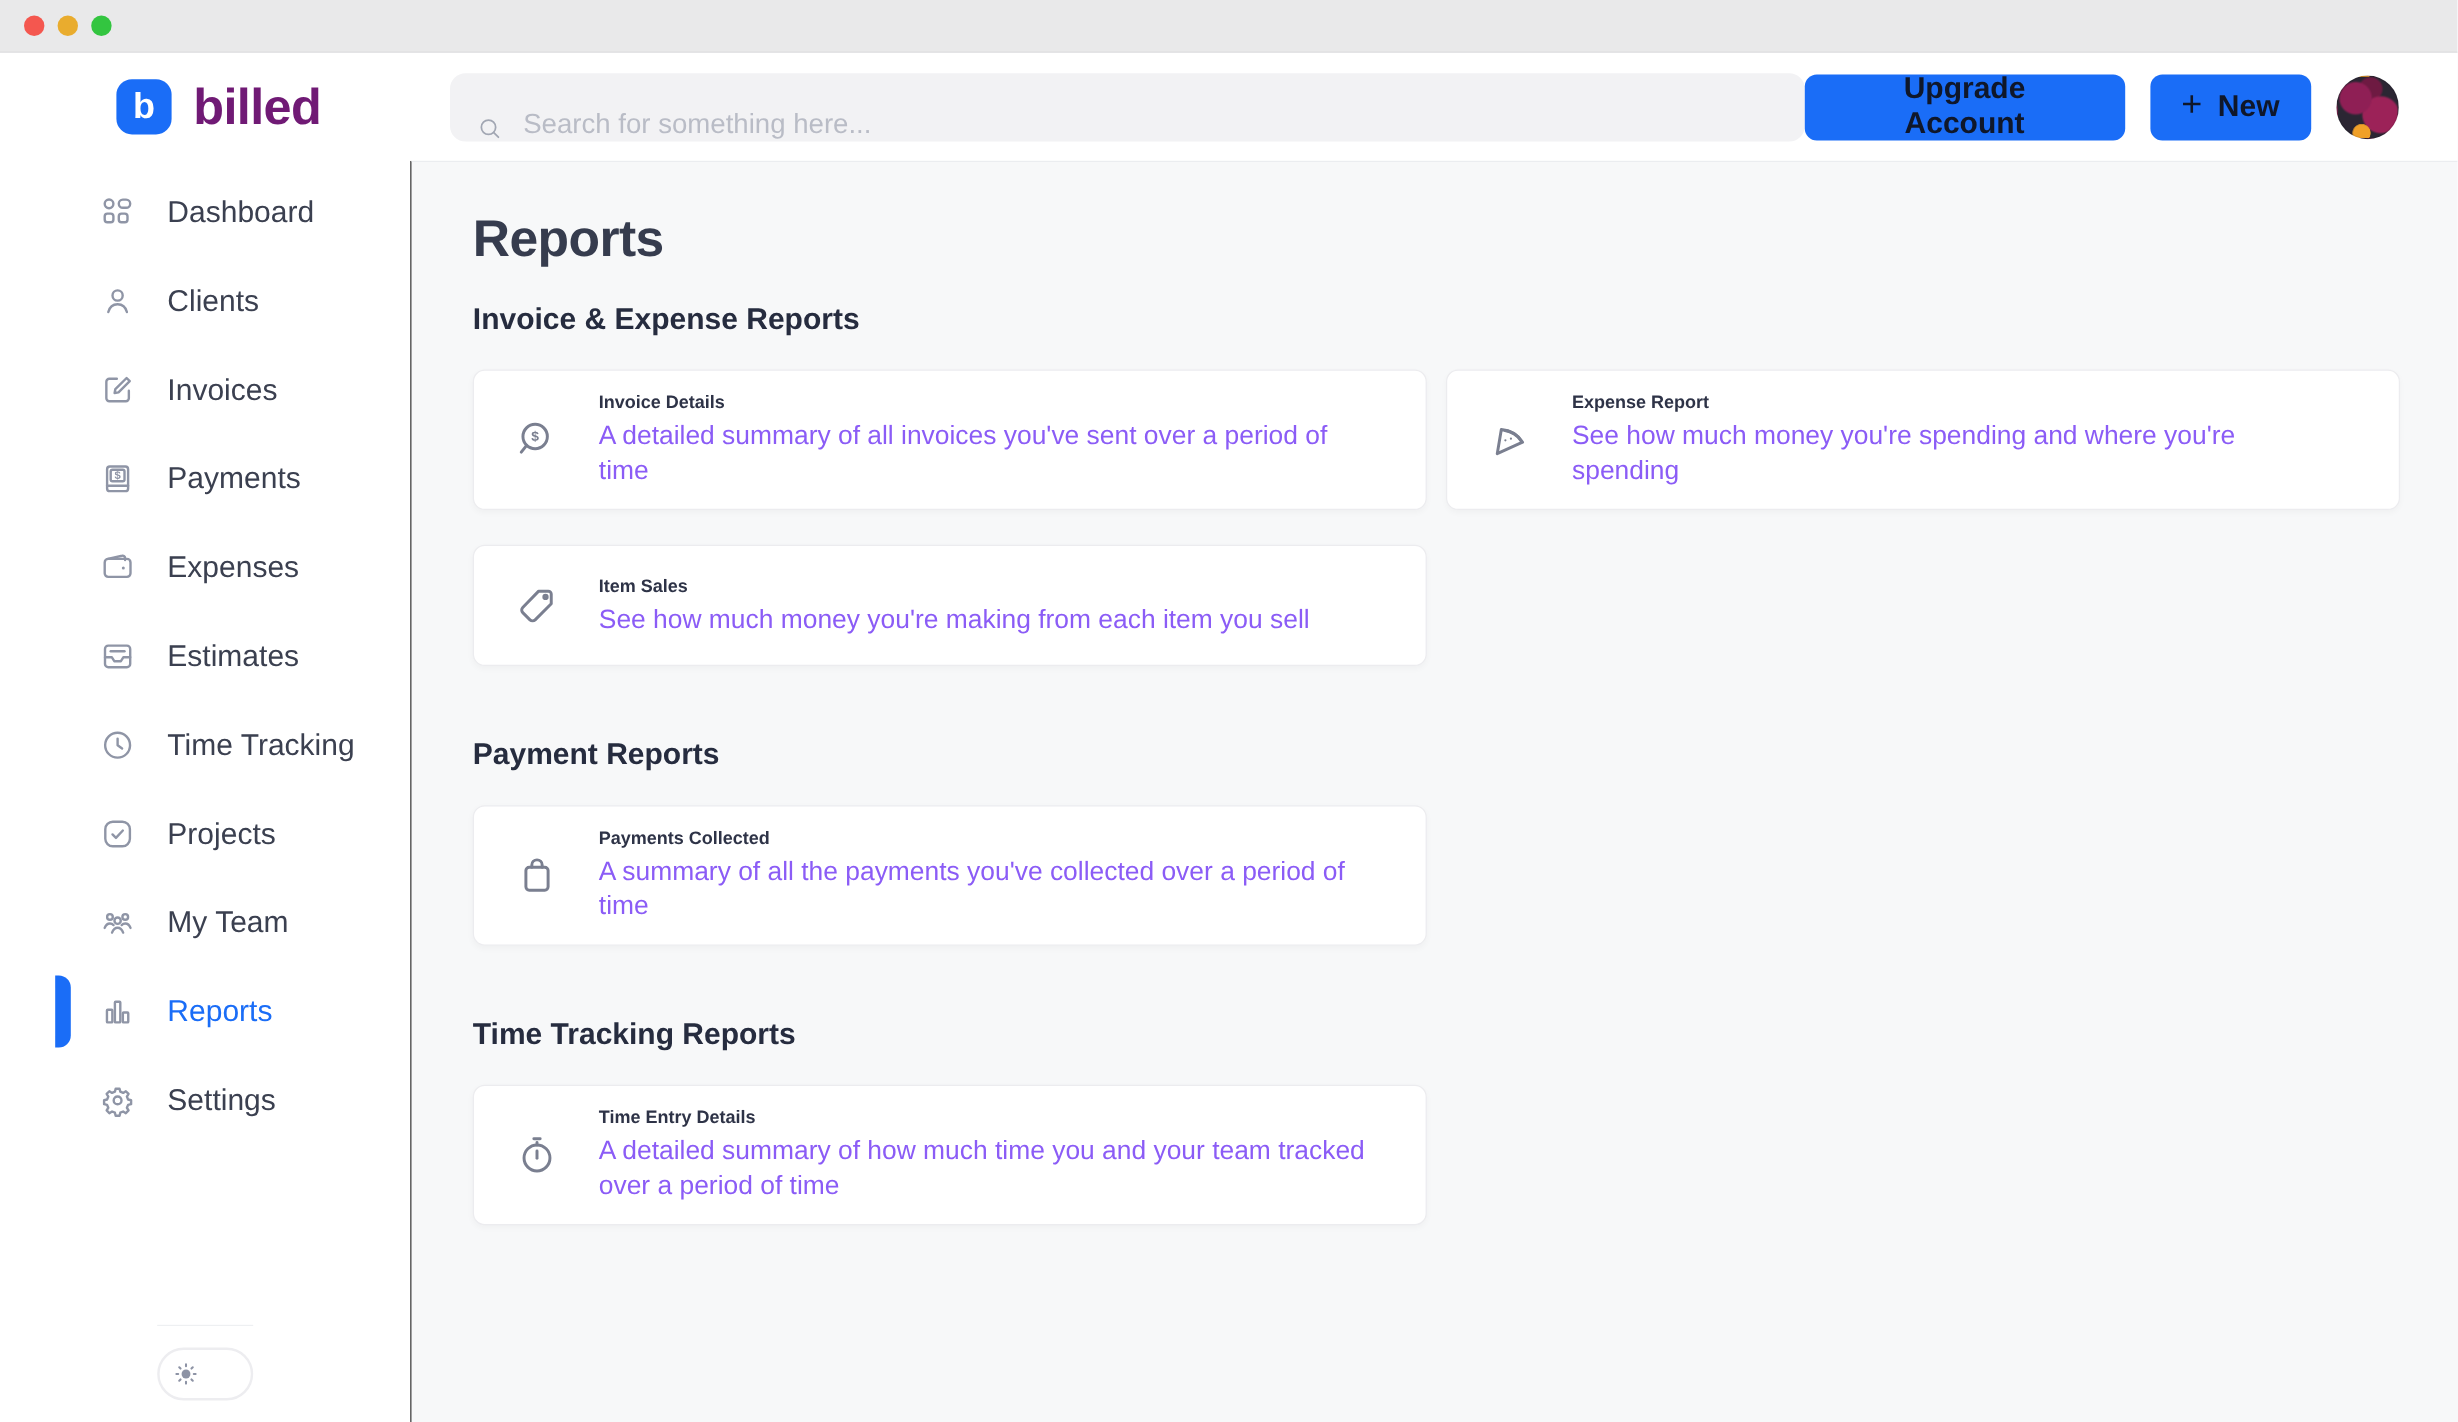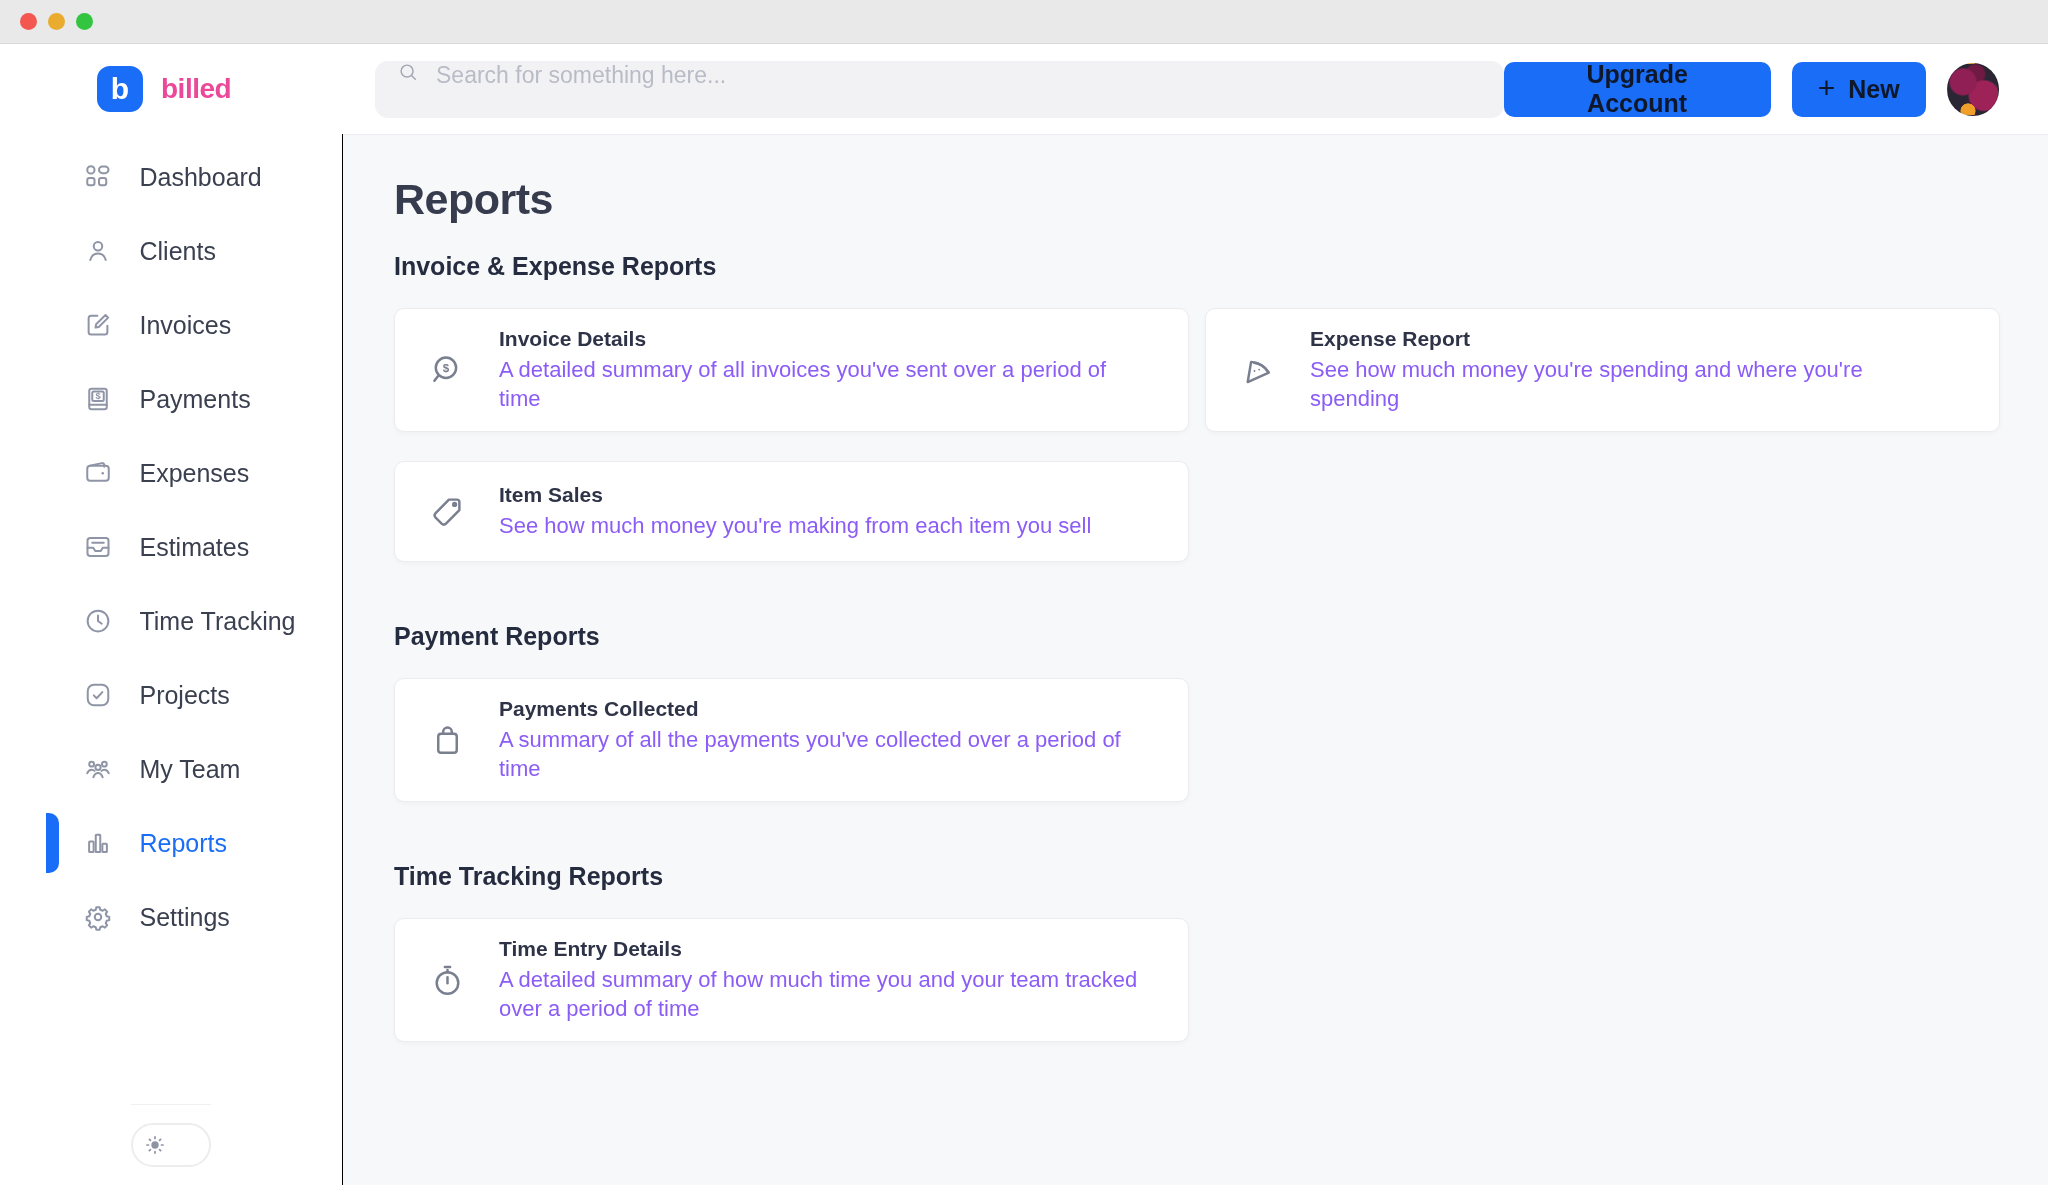--- a/index.html
+++ b/index.html
@@ -20,24 +20,24 @@
   
   .header{
     height:90px;flex:0 0 90px;background:#fff;display:flex;align-items:center;position:relative;
   }
   .header::after{content:'';position:absolute;left:343px;right:0;bottom:-1px;height:1px;background:#ebedf0;}
   .brand{width:342px;flex:0 0 342px;display:flex;align-items:center;gap:18px;padding-left:97px;box-sizing:border-box;cursor:pointer;}
   .brand-mark{
     width:46px;height:46px;border-radius:13px;background:#1a6df7;color:#fff;
     display:flex;align-items:center;justify-content:center;font-size:30px;font-weight:700;
   }
-  .brand-name{font-size:28px;font-weight:600;color:#ec4899;letter-spacing:-.5px;}
+  .brand-name{font-size:42px;font-weight:600;color:#701a75;letter-spacing:-.5px;}
   .search{
     margin-left:33px;width:1135px;height:57px;background:#f2f2f4;border-radius:13px;
-    display:flex;align-items:flex-start;gap:15px;padding:0 22px;box-sizing:border-box;
+    display:flex;align-items:flex-end;gap:15px;padding:0 22px;box-sizing:border-box;
   }
   .search-glyph{display:flex;color:#a2a7b3;}
   .search-glyph svg{width:22px;height:22px;}
   .search input{
     flex:1;border:none;background:transparent;outline:none;font-size:23px;color:#4a4e5c;
     font-family:inherit;
   }
   .search input::placeholder{color:#b9bcc6;}
   .header-actions{margin-left:auto;margin-right:49px;display:flex;align-items:center;gap:21px;}
   .btn{
@@ -95,21 +95,21 @@
   .section-heading{margin:0 0 27px;font-size:25px;font-weight:600;color:#262c3f;}
   .card-grid{display:grid;grid-template-columns:795px 795px;column-gap:16px;row-gap:29px;}
   .card{
     background:#fff;border:1px solid #ececef;border-radius:10px;
     box-shadow:0 2px 5px rgba(22,25,35,.03);
     padding:18px 30px;display:flex;align-items:center;gap:30px;box-sizing:border-box;
     min-height:101px;cursor:pointer;
   }
   .card-icon{flex:0 0 44px;display:flex;justify-content:center;color:#7a7f90;}
   .card-icon svg{width:37px;height:37px;}
-  .card-title{margin:0 0 4px;font-size:21px;font-weight:600;color:#2e3347;}
+  .card-title{margin:0 0 4px;font-size:15px;font-weight:600;color:#2e3347;}
   .card-desc{margin:0;font-size:22px;line-height:29px;color:#8b5cf6;max-width:645px;}
 </style>
 </head>
 <body>
 
 <div class="window">
 
   <div class="titlebar">
 
   <button class="traffic-light" style="background: rgb(244, 87, 79);"></button>

